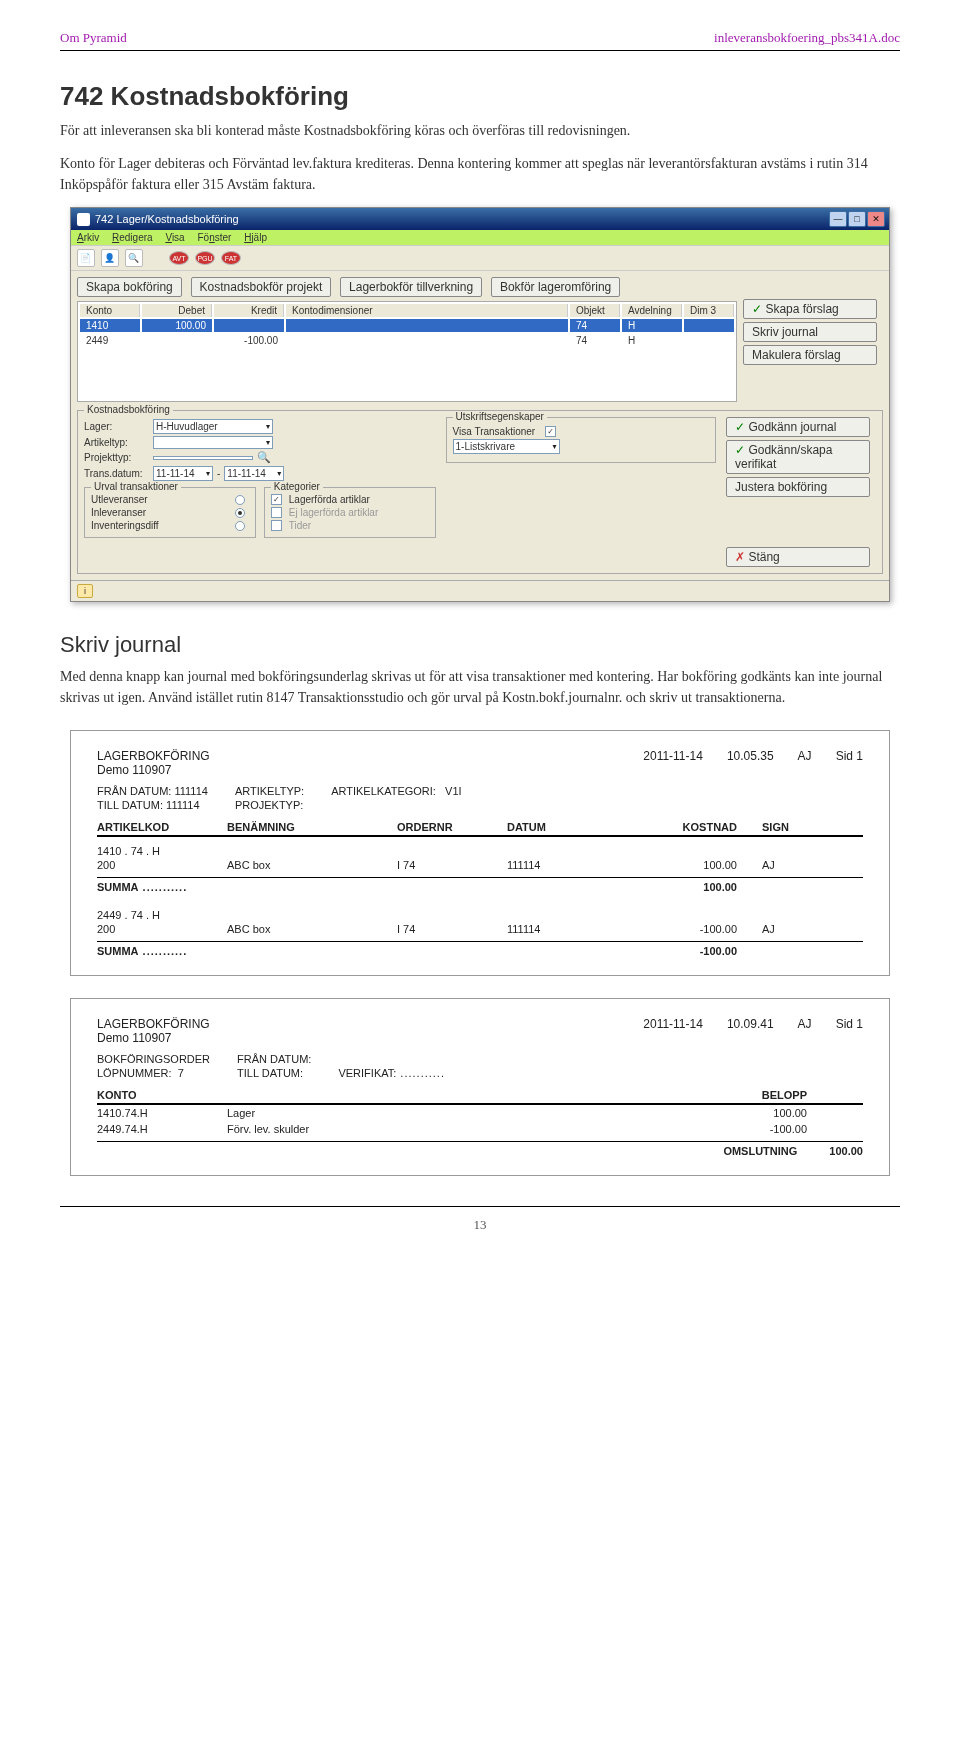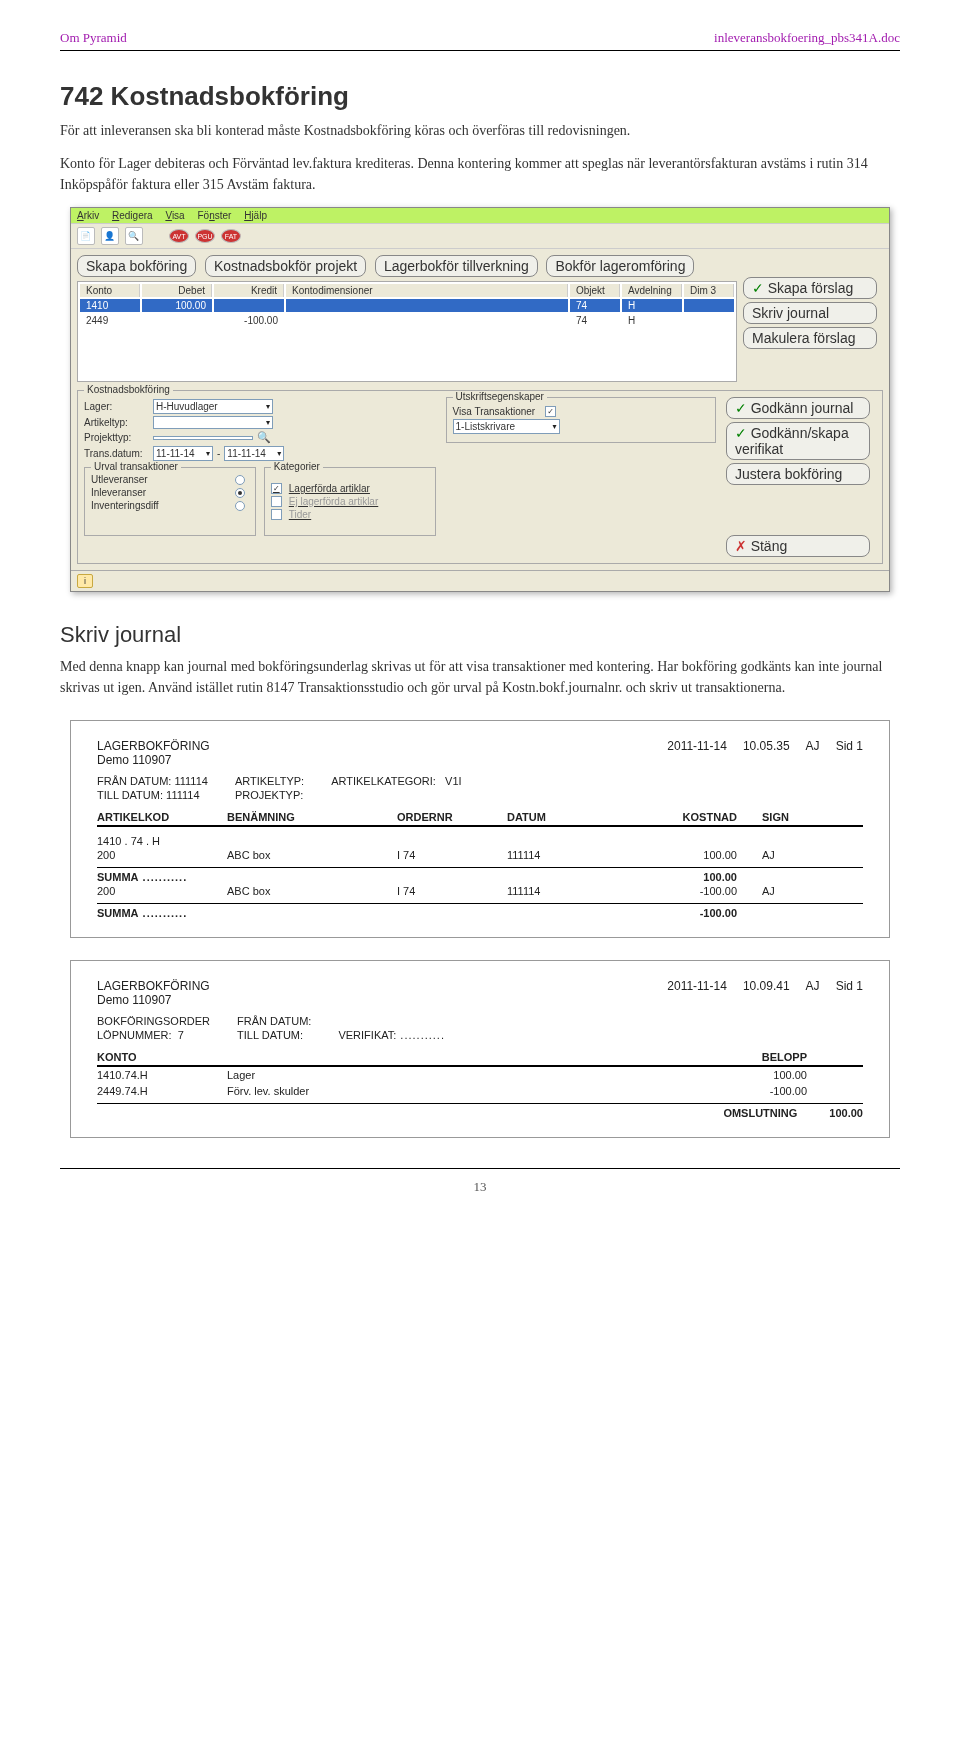--- a/index.html
+++ b/index.html
@@ -56,23 +56,23 @@
   .menubar u { text-decoration: underline; }
   .toolbar { background:#ece9d8; padding:3px 6px; border-bottom:1px solid #ccc; display:flex; gap:6px; align-items:center;}
   .ticon { width:18px; height:18px; border:1px solid #bbb; background:#fff; border-radius:2px; display:flex; align-items:center; justify-content:center; font-size:9px;}
   .ticon.red { background:#c33; color:#fff; border-radius:50%; width:20px; height:14px; font-size:7px;}
   .app-body { padding:6px; }
   .btn {
     display:inline-block;
     background:#f0f0ea;
     border:1px solid #888;
     padding:2px 8px;
-    font-size:14px;
+    font-size:12px;
     margin-right:6px;
-    border-radius:8px;
+    border-radius:2px;
   }
   .btn.icon::before { content:"✓ "; color:green; }
   .btn.iconx::before { content:"✗ "; color:#c33; }
   .grid {
     width:100%;
     background:#fff;
     border:1px solid #aaa;
     margin-top:4px;
     font-size:10px;
   }
@@ -105,21 +105,21 @@
     border:1px solid #999;
     font-family: Arial, sans-serif;
     font-size:11px;
     padding:18px 26px;
     margin:22px auto 0 auto;
     width:820px;
     background:#fff;
     color:#222;
   }
   .report .rtop { display:flex; justify-content:space-between; font-size:12px; }
-  .report .rtop-right { display:flex; gap:16px; }
+  .report .rtop-right { display:flex; gap:24px; }
   .report .rmeta { display:flex; gap:27px; font-size:11px; margin-top:8px; }
   .report .rmeta div { display:flex; flex-direction:column; gap:2px; }
   .report .thead { display:flex; border-bottom:2px solid #000; font-weight:bold; font-size:11px; margin-top:10px; padding-bottom:2px;}
   .report .trow { display:flex; font-size:11px; padding:2px 0;}
   .report .c1 { width:130px; }
   .report .c2 { width:170px; }
   .report .c3 { width:110px; }
   .report .c4 { width:100px; }
   .report .c5 { width:130px; text-align:right; }
   .report .c6 { width:60px; text-align:left; padding-left:25px;}
@@ -139,20 +139,31 @@
     <span>Om Pyramid</span>
     <span>inleveransbokfoering_pbs341A.doc</span>
   </div>
   <hr class="hr">
 
   <h1>742 Kostnadsbokföring</h1>
   <p class="body-text">För att inleveransen ska bli konterad måste Kostnadsbokföring köras och överföras till redovisningen.</p>
   <p class="body-text">Konto för Lager debiteras och Förväntad lev.faktura krediteras. Denna kontering kommer att speglas när leverantörsfakturan avstäms i rutin 314 Inköpspåför faktura eller 315 Avstäm faktura.</p>
 
   <div class="app-window">
+    <div class="titlebar">
+      <div class="titlebar-left">
+        <span class="titlebar-icon"></span>
+        <span>742 Lager/Kostnadsbokföring</span>
+      </div>
+      <div class="winbtns">
+        <span class="winbtn">—</span>
+        <span class="winbtn">□</span>
+        <span class="winbtn close">✕</span>
+      </div>
+    </div>
     <div class="menubar">
       <span><u>A</u>rkiv</span>
       <span><u>R</u>edigera</span>
       <span><u>V</u>isa</span>
       <span>Fö<u>n</u>ster</span>
       <span><u>H</u>jälp</span>
     </div>
     <div class="toolbar">
       <span class="ticon">📄</span>
       <span class="ticon">👤</span>
@@ -261,21 +272,21 @@
                   </div>
                 <div class="field-row">
                     <span style="flex:1">Inleveranser</span>
                     <span class="radio on"></span>
                   </div>
                 <div class="field-row">
                     <span style="flex:1">Inventeringsdiff</span>
                     <span class="radio"></span>
                   </div>
               </div>
-              <div class="panel" style="flex:1;margin-top:0;padding:13px 6px;text-decoration:underline;">
+              <div class="panel" style="flex:1;margin-top:0;padding:4px 6px;">
                 <span class="panel-title">Kategorier</span>
                 <div class="field-row">
                     <span class="chk">✓</span>
                     <span>Lagerförda artiklar</span>
                   </div>
                 <div class="field-row grey">
                     <span class="chk"></span>
                     <span>Ej lagerförda artiklar</span>
                   </div>
                 <div class="field-row grey">
@@ -365,20 +376,21 @@
     </div>
     <div class="sumline">
       <span class="c1"><span>SUMMA</span><span class="dotted"></span></span>
       <span class="c2"></span>
         <span class="c3"></span>
         <span class="c4"></span>
       <span class="c5">100.00</span>
         <span class="c6"></span>
     </div>
 
+    <div class="grouplabel" style="margin-top:16px">2449 . 74 . H</div>
     <div class="trow">
       <span class="c1">200</span>
       <span class="c2">ABC box</span>
       <span class="c3">I   74</span>
       <span class="c4">111114</span>
       <span class="c5">-100.00</span>
       <span class="c6">AJ</span>
     </div>
     <div class="sumline">
       <span class="c1"><span>SUMMA</span><span class="dotted"></span></span>

